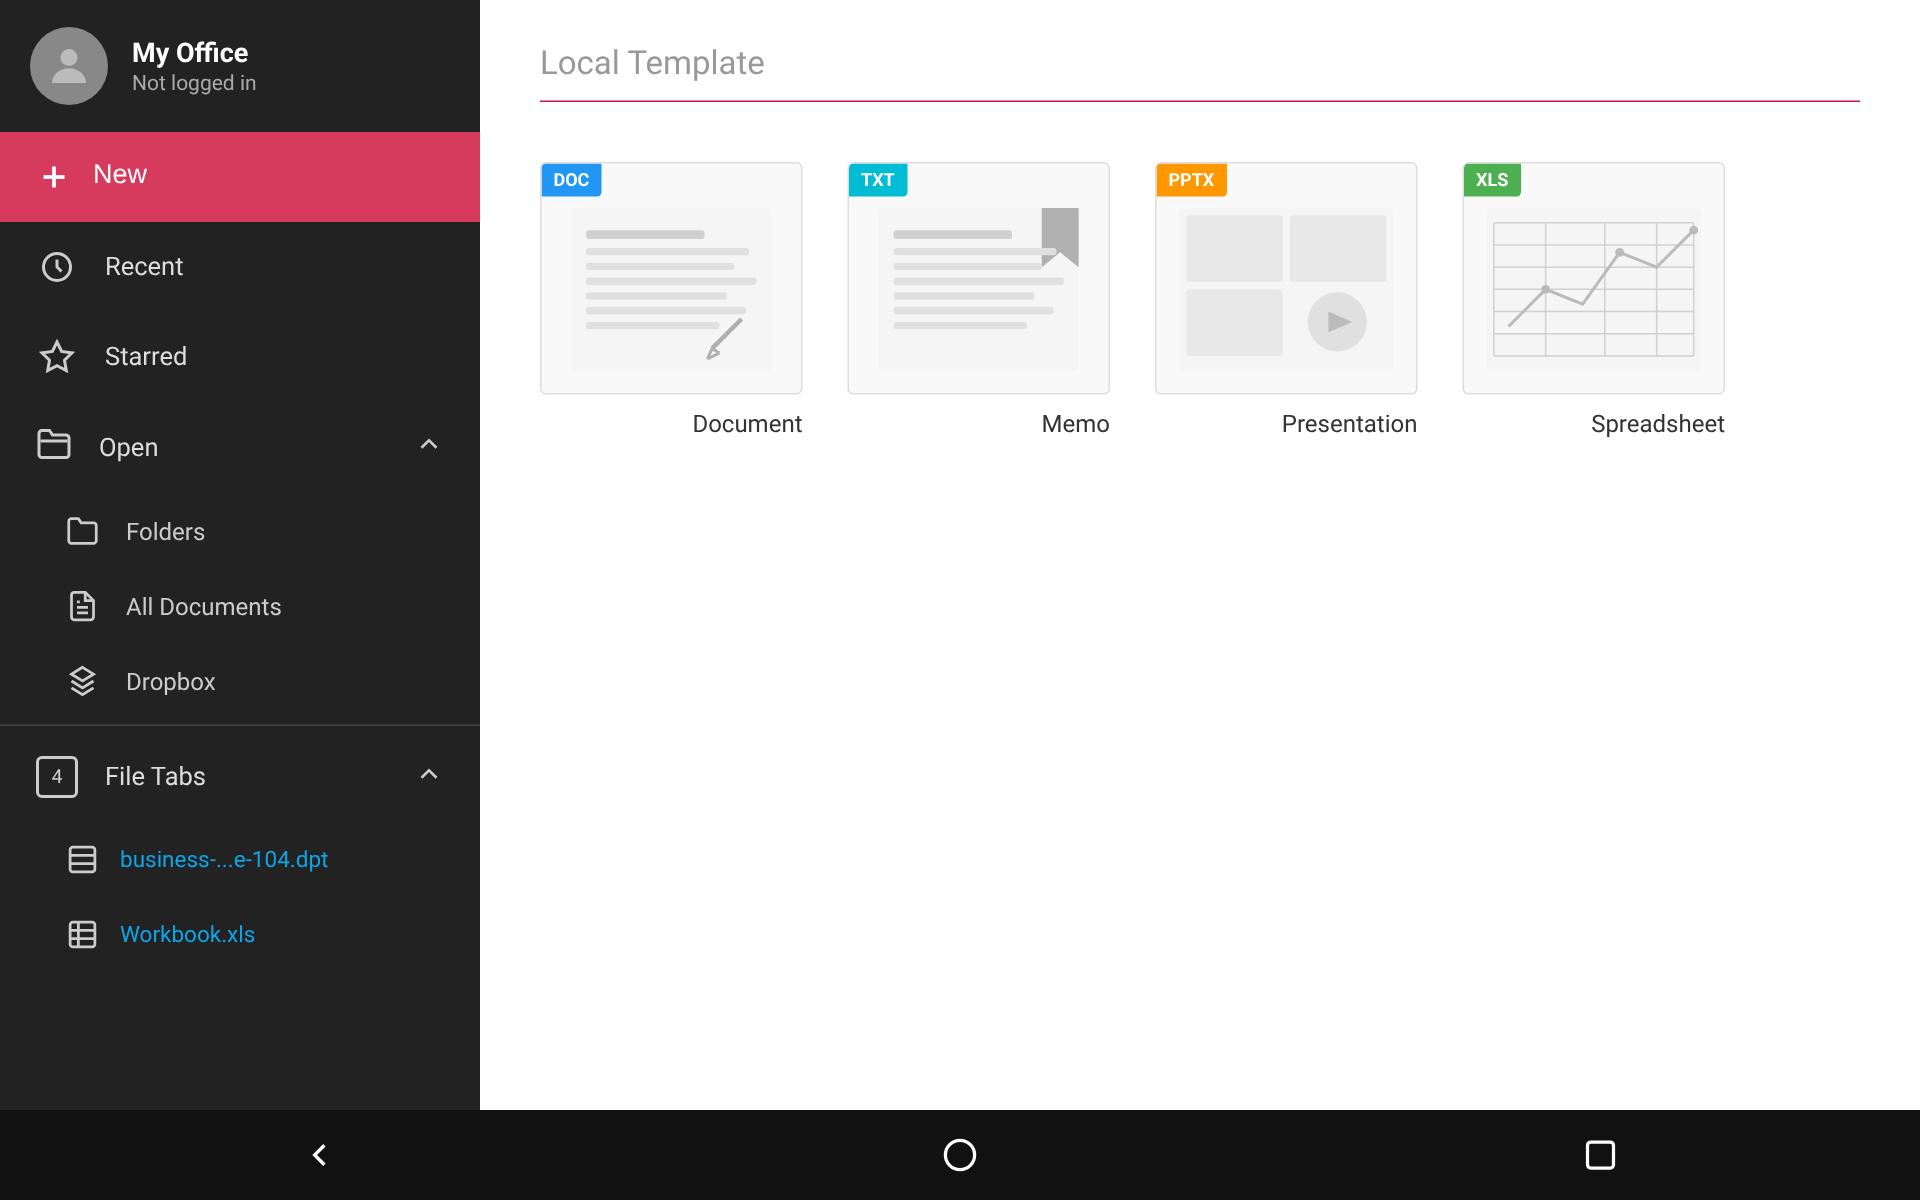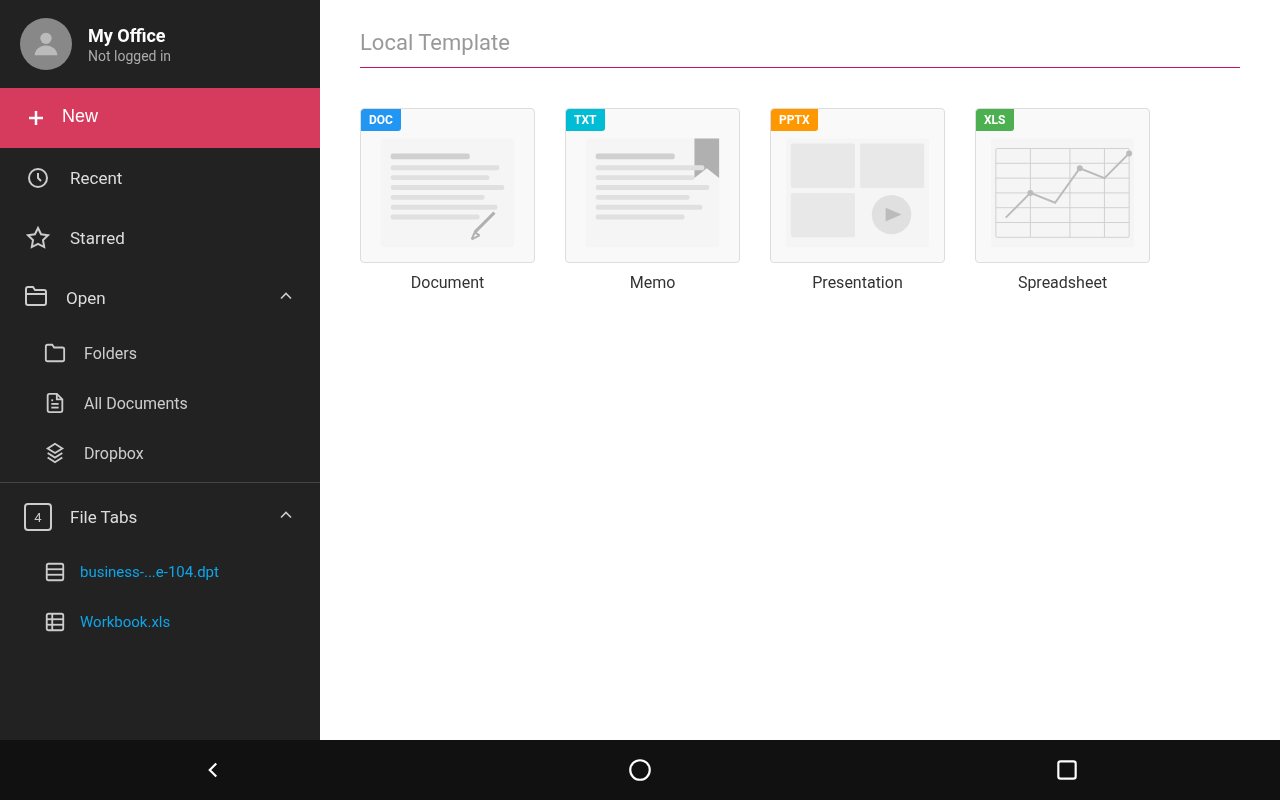--- a/index.html
+++ b/index.html
@@ -173,21 +173,21 @@
     .templates-grid {
       display: flex;
       gap: 30px;
       flex-wrap: wrap;
       margin-top: 20px;
     }
 
     .template-card {
       display: flex;
       flex-direction: column;
-      align-items: center;
+      align-items: flex-end;
       cursor: pointer;
       width: 175px;
     }
 
     .template-thumbnail {
       width: 175px;
       height: 155px;
       border: 1.5px solid #ddd;
       border-radius: 4px;
       position: relative;

